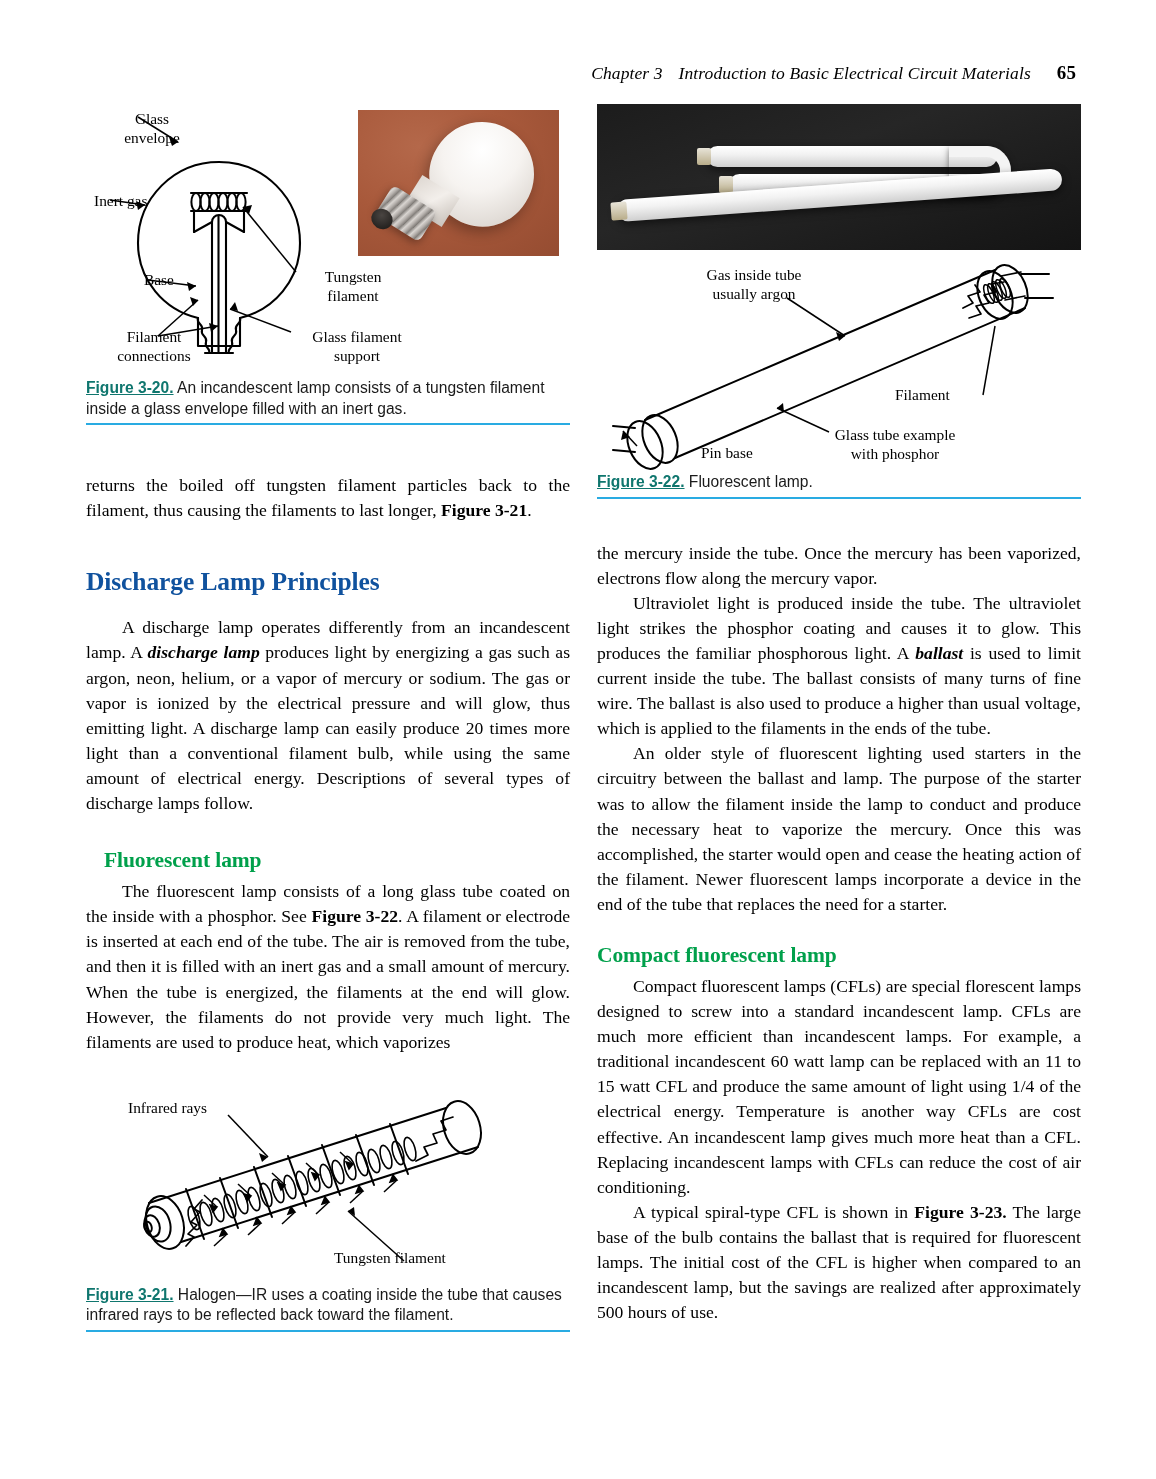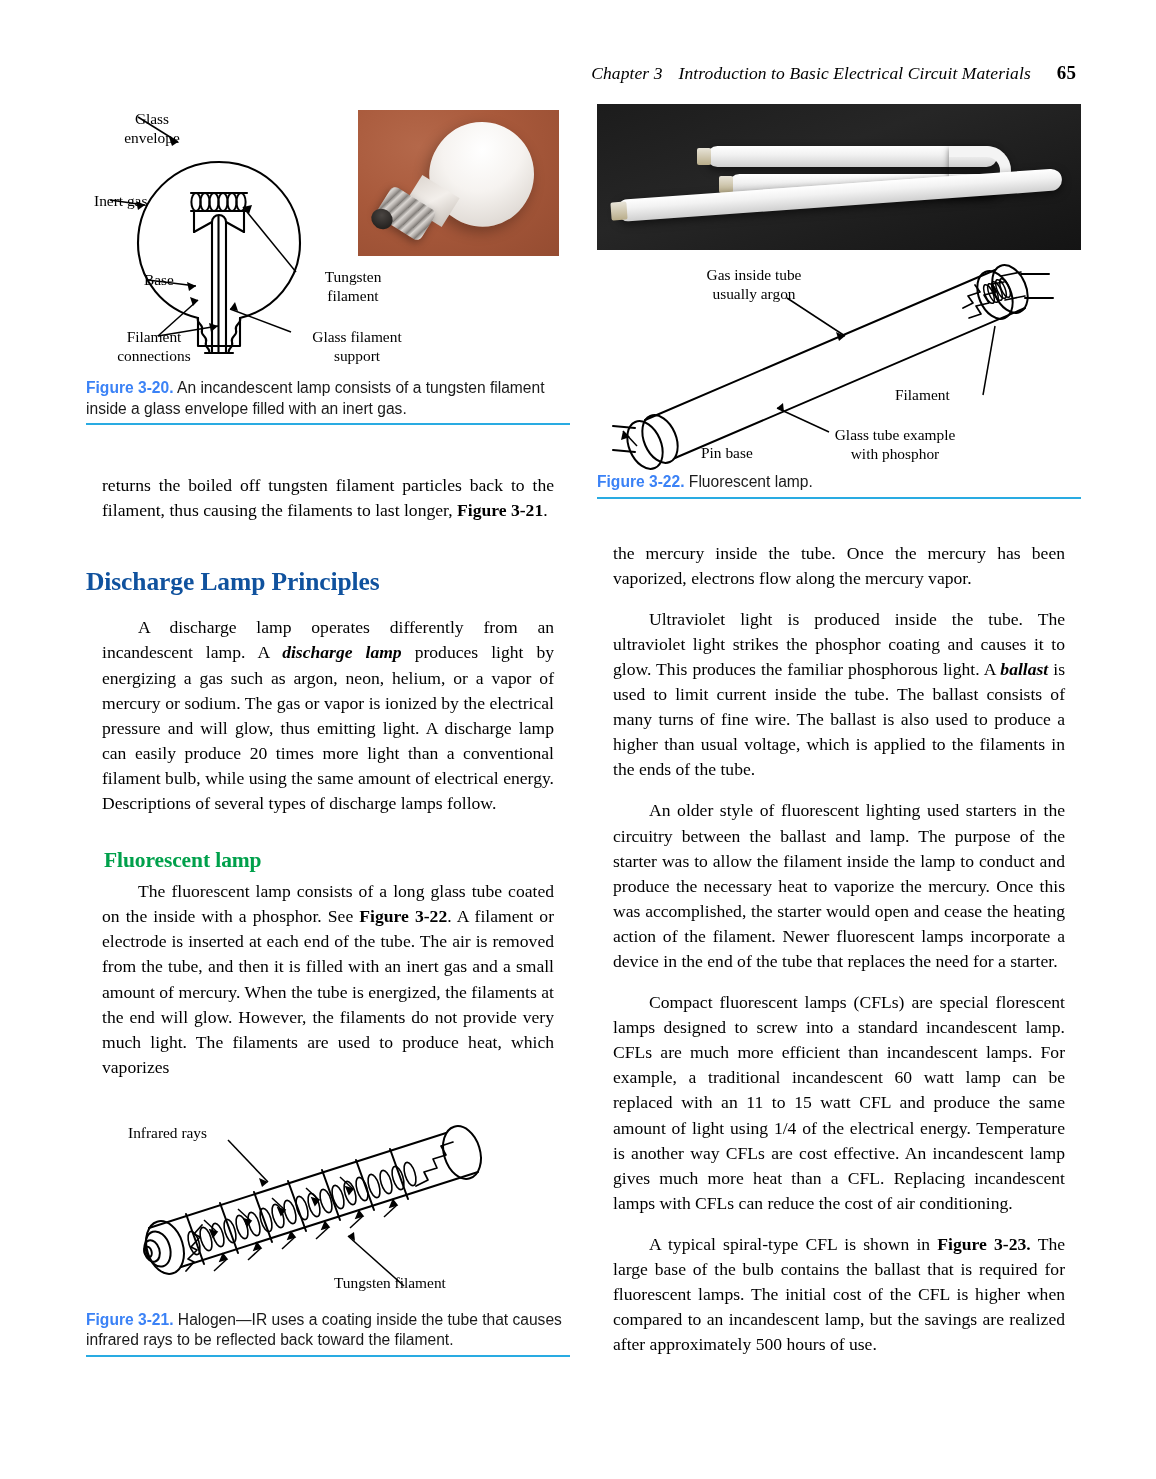--- a/index.html
+++ b/index.html
@@ -32,21 +32,21 @@
     font-weight: bold;
     font-size: 19px;
     margin-left: 26px;
   }
 
   
   .col-left  { position: absolute; left: 86px;  top: 104px; width: 484px; }
   .col-right { position: absolute; left: 597px; top: 104px; width: 484px; }
 
   p.body {
-    margin: 16px;
+    margin: 0;
     font-size: 17.6px;
     line-height: 25.1px;
     text-align: justify;
     text-indent: 36px;
     hyphens: none;
   }
   p.body.noindent { text-indent: 0; }
   .bi { font-weight: bold; font-style: italic; }
   .b  { font-weight: bold; }
 
@@ -67,22 +67,23 @@
 
   
   .caption {
     font-family: "Liberation Sans", "DejaVu Sans", sans-serif;
     font-size: 15.6px;
     line-height: 20.6px;
     color: #1a1a1a;
     text-align: left;
   }
   .caption .figlabel {
-    color: #3b82f6;
+    color: #0f766e;
     font-weight: bold;
+    text-decoration: underline;
   }
   .caprule {
     border: none;
     border-top: 2px solid #29ABE2;
     margin: 4px 0 0 0;
     height: 0;
   }
 
   
   .figbox { position: relative; }
@@ -481,20 +482,21 @@
     </div>
 
     <p class="body noindent" style="margin-top:42px;">the mercury inside the tube. Once the mercury has been vaporized, electrons flow along the mercury vapor.</p>
 
     <p class="body">
       <span>Ultraviolet light is produced inside the tube. The ultraviolet light strikes the phosphor coating and causes it to glow. This produces the familiar phosphorous light. A </span><span class="bi">ballast</span><span> is used to limit current inside the tube. The ballast consists of many turns of fine wire. The ballast is also used to produce a higher than usual voltage, which is applied to the filaments in the ends of the tube.</span>
     </p>
 
     <p class="body">An older style of fluorescent lighting used starters in the circuitry between the ballast and lamp. The purpose of the starter was to allow the filament inside the lamp to conduct and produce the necessary heat to vaporize the mercury. Once this was accomplished, the starter would open and cease the heating action of the filament. Newer fluorescent lamps incorporate a device in the end of the tube that replaces the need for a starter.</p>
 
+    <h3 class="subsection" style="margin-top:26px;">Compact fluorescent lamp</h3>
 
     <p class="body" style="margin-top:6px;">Compact fluorescent lamps (CFLs) are special florescent lamps designed to screw into a standard incandescent lamp. CFLs are much more efficient than incandescent lamps. For example, a traditional incandescent 60 watt lamp can be replaced with an 11 to 15 watt CFL and produce the same amount of light using 1/4 of the electrical energy. Temperature is another way CFLs are cost effective. An incandescent lamp gives much more heat than a CFL. Replacing incandescent lamps with CFLs can reduce the cost of air conditioning.</p>
 
     <p class="body">
       <span>A typical spiral-type CFL is shown in </span><span class="b">Figure 3-23.</span><span> The large base of the bulb contains the ballast that is required for fluorescent lamps. The initial cost of the CFL is higher when compared to an incandescent lamp, but the savings are realized after approximately 500 hours of use.</span>
     </p>
   </div>
 </div>
 
 </body></html>

